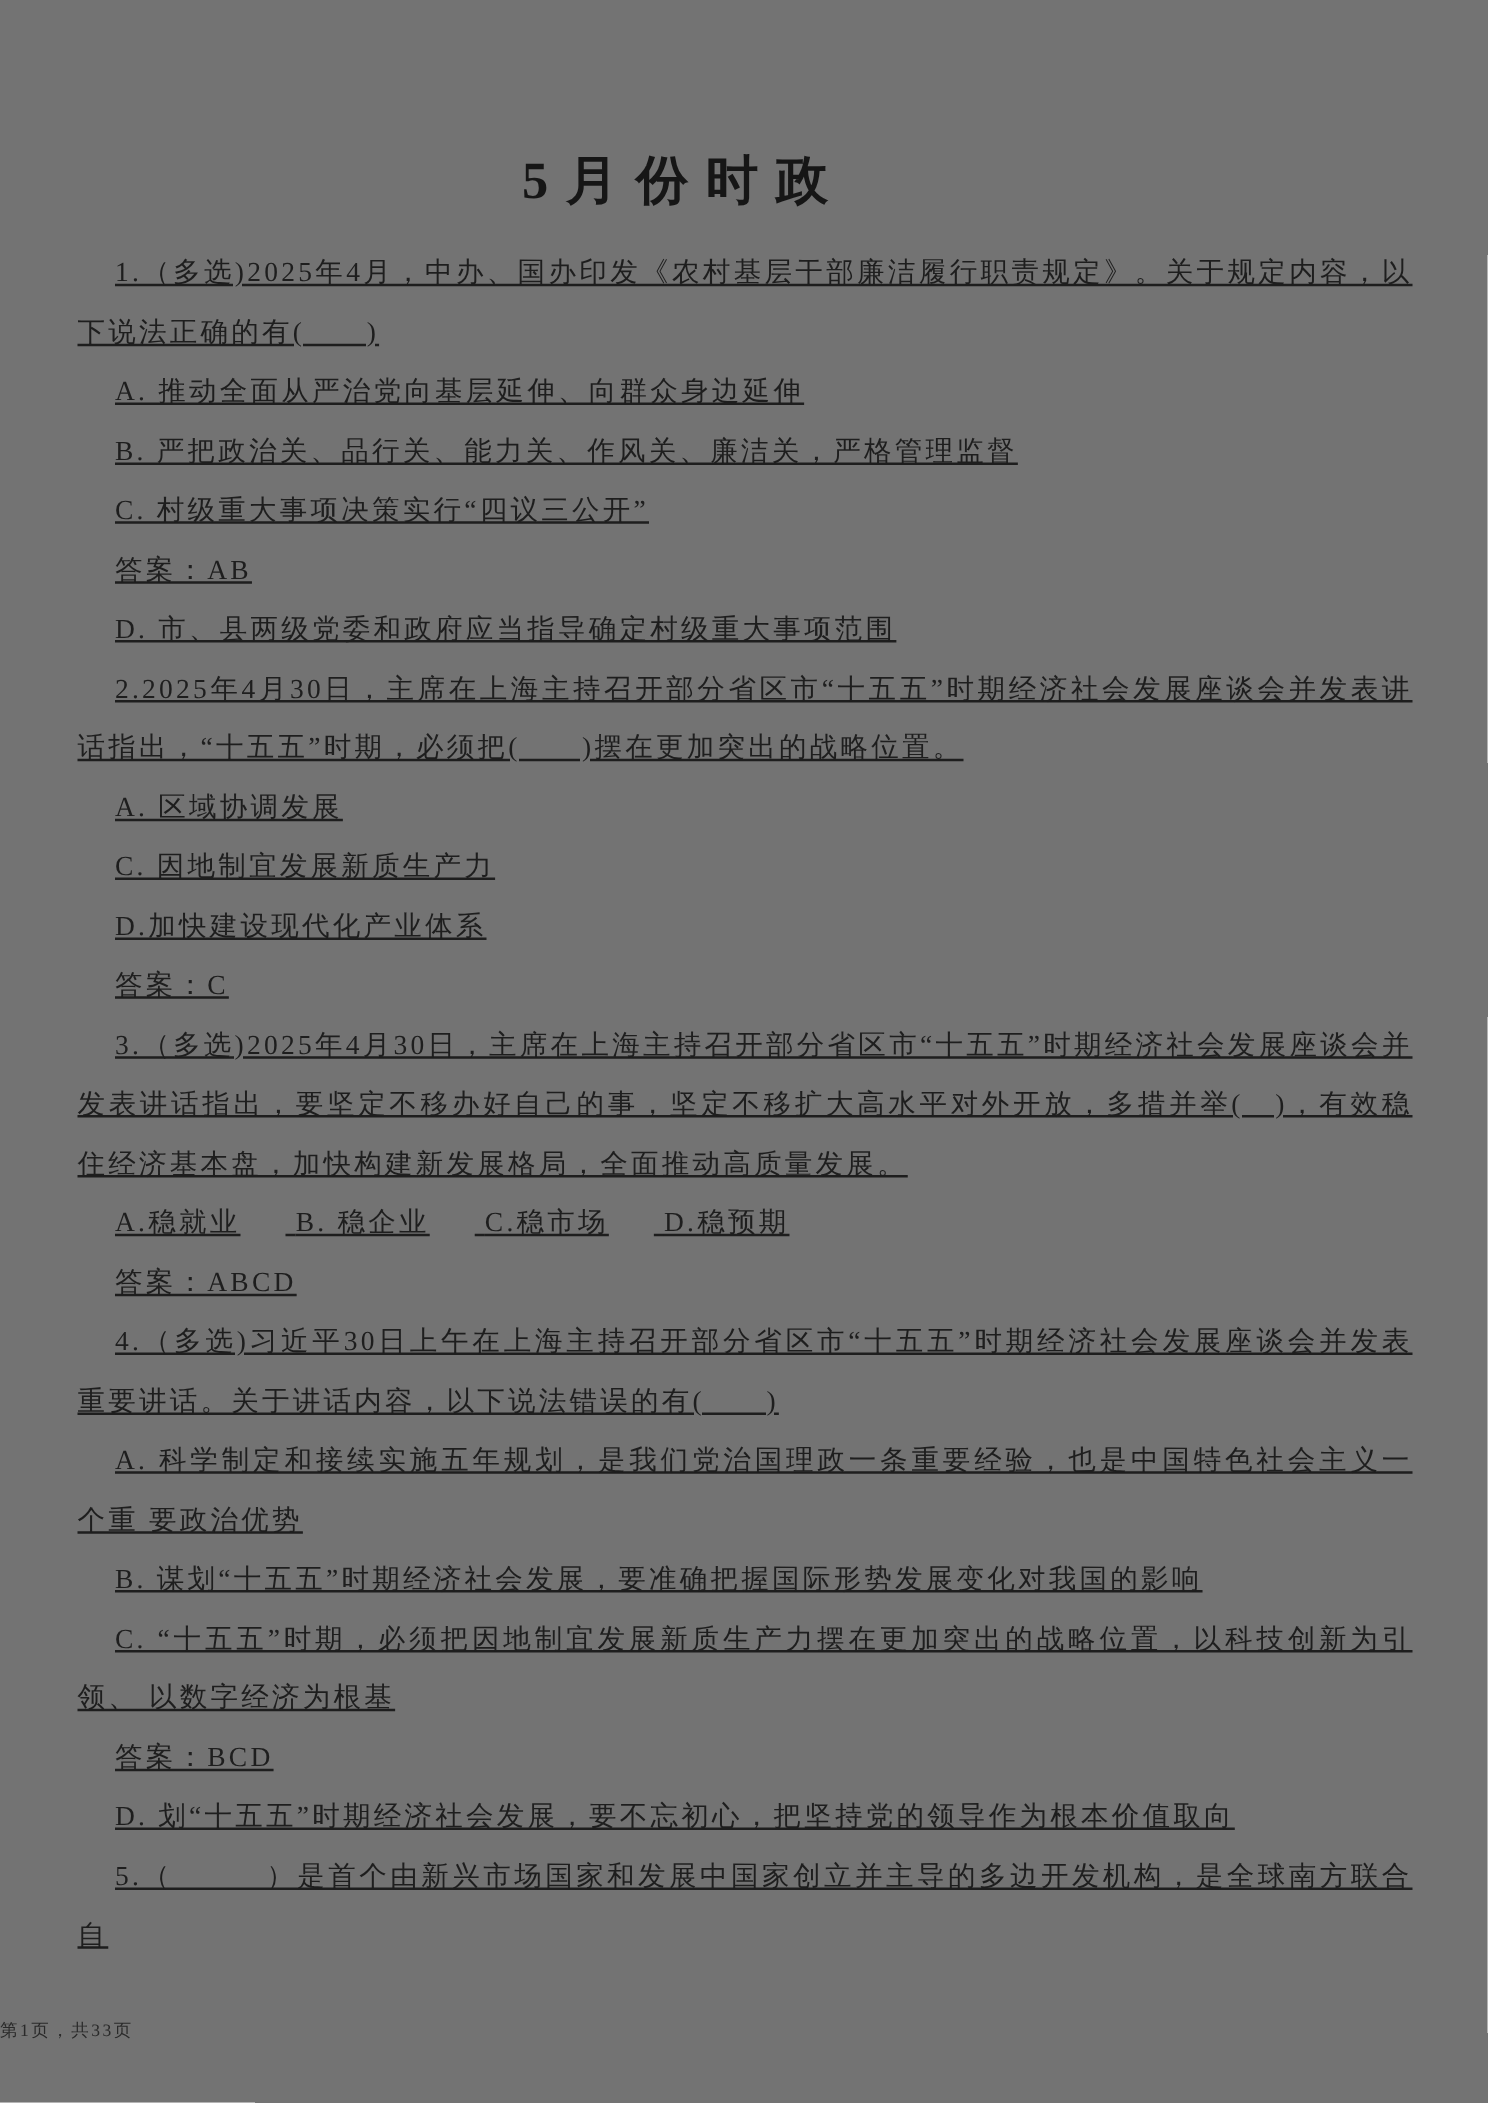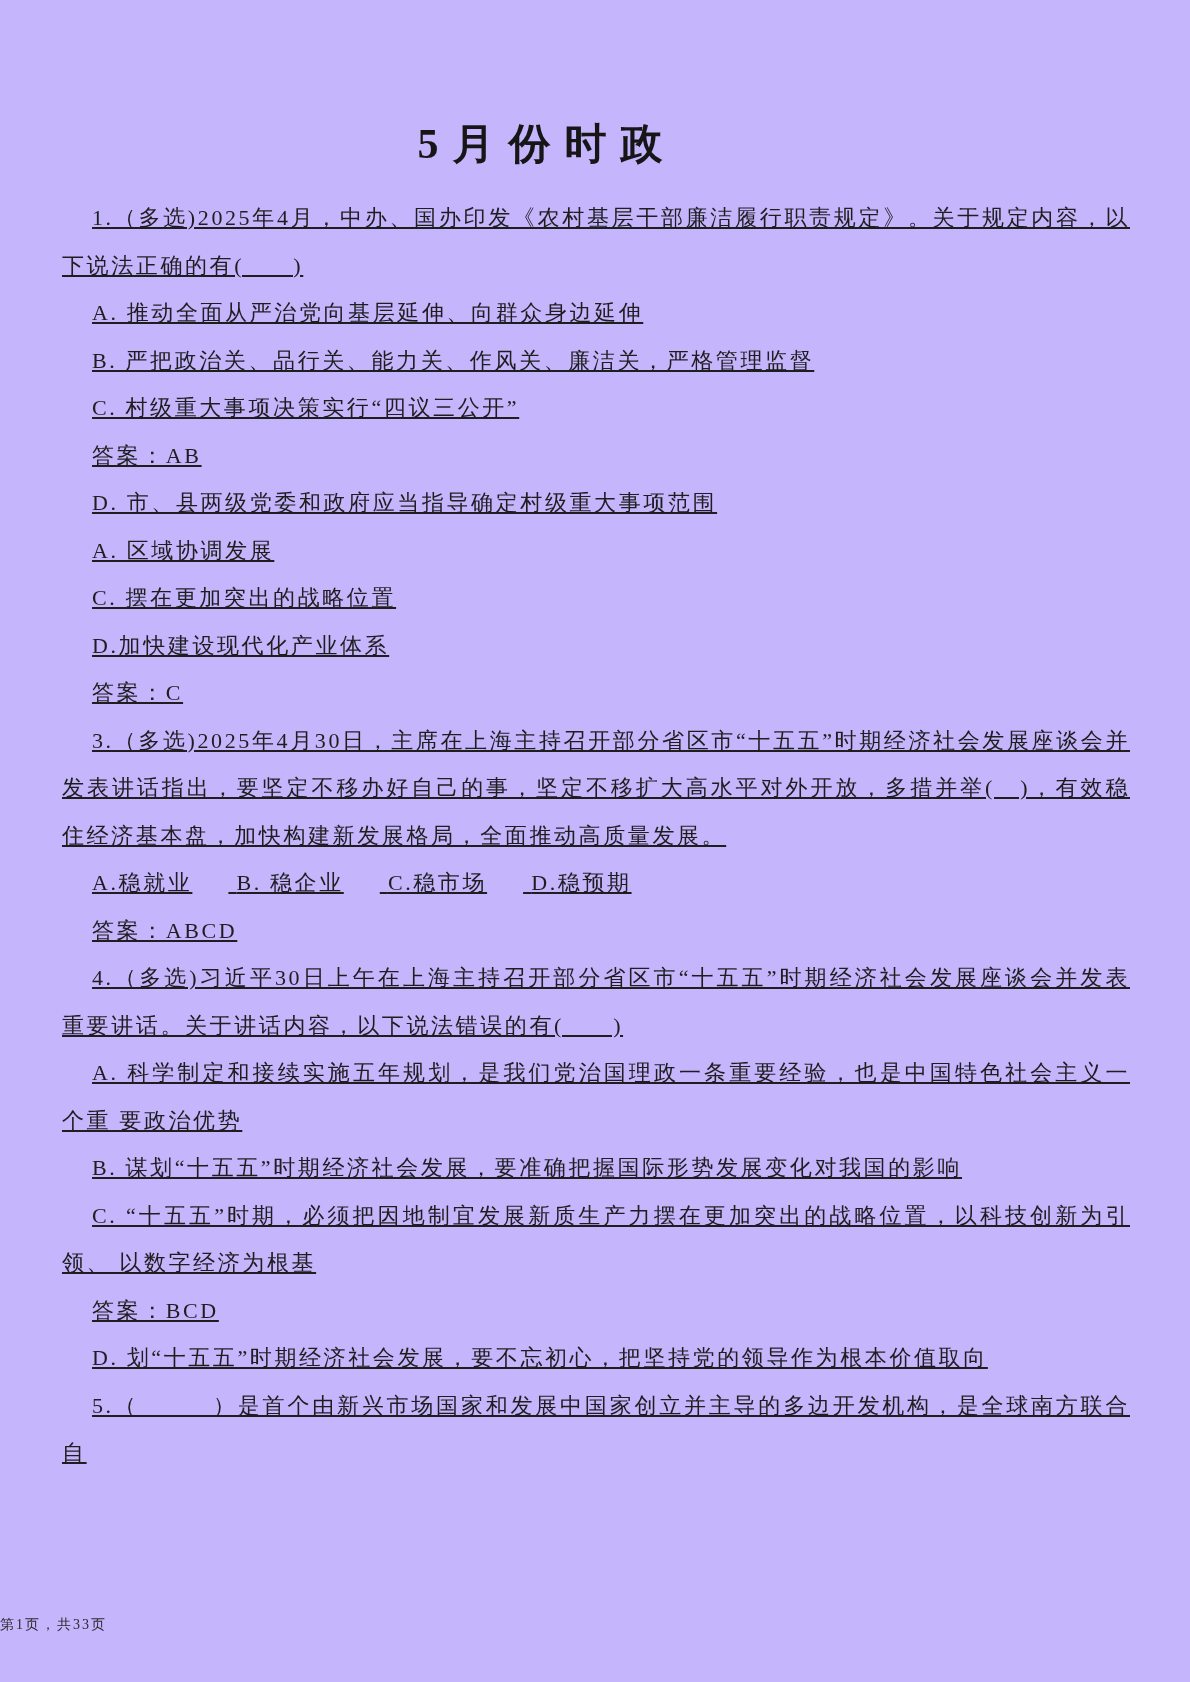--- a/index.html
+++ b/index.html
@@ -2,21 +2,21 @@
 <html><head>
 <meta charset="utf-8">
 <style>
   * { margin: 0; padding: 0; box-sizing: border-box; }
   html, body { background: #e8e8e8; }
   .page {
     position: relative;
     width: 1190px;
     height: 1682px;
     margin: 0 auto;
-    background: #c4b5fd;
+    background: #737373;
     color: #1e1e1e;
     font-family: "Liberation Serif", "DejaVu Serif", serif;
     overflow: hidden;
   }
   .doc-title {
     margin-top: 116px;
     margin-left: -96px; 
     text-align: center;
     font-size: 42px;
     font-weight: 700;
@@ -58,22 +58,23 @@
     <section class="question">
       <p class="para">1.（多选)2025年4月，中办、国办印发《农村基层干部廉洁履行职责规定》。关于规定内容，以下说法正确的有(　　)</p>
       <p class="para">A. 推动全面从严治党向基层延伸、向群众身边延伸</p>
       <p class="para">B. 严把政治关、品行关、能力关、作风关、廉洁关，严格管理监督</p>
       <p class="para">C. 村级重大事项决策实行“四议三公开”</p>
       <p class="para">答案：AB</p>
       <p class="para">D. 市、县两级党委和政府应当指导确定村级重大事项范围</p>
     </section>
 
     <section class="question">
+      <p class="para">2.2025年4月30日，主席在上海主持召开部分省区市“十五五”时期经济社会发展座谈会并发表讲话指出，“十五五”时期，必须把(　　)摆在更加突出的战略位置。</p>
       <p class="para">A. 区域协调发展</p>
-      <p class="para">C. 摆在更加突出的战略位置</p>
+      <p class="para">C. 因地制宜发展新质生产力</p>
       <p class="para">D.加快建设现代化产业体系</p>
       <p class="para">答案：C</p>
     </section>
 
     <section class="question">
       <p class="para">3.（多选)2025年4月30日，主席在上海主持召开部分省区市“十五五”时期经济社会发展座谈会并发表讲话指出，要坚定不移办好自己的事，坚定不移扩大高水平对外开放，多措并举(　)，有效稳住经济基本盘，加快构建新发展格局，全面推动高质量发展。</p>
       <p class="para inline-options">
         <span>A.稳就业</span>
         <span>B. 稳企业</span>
         <span>C.稳市场</span>

